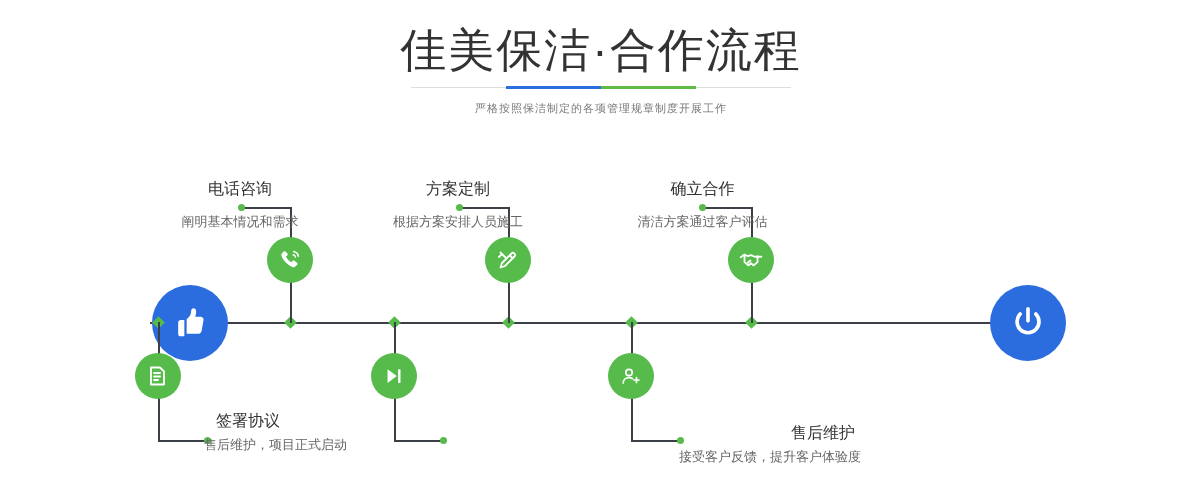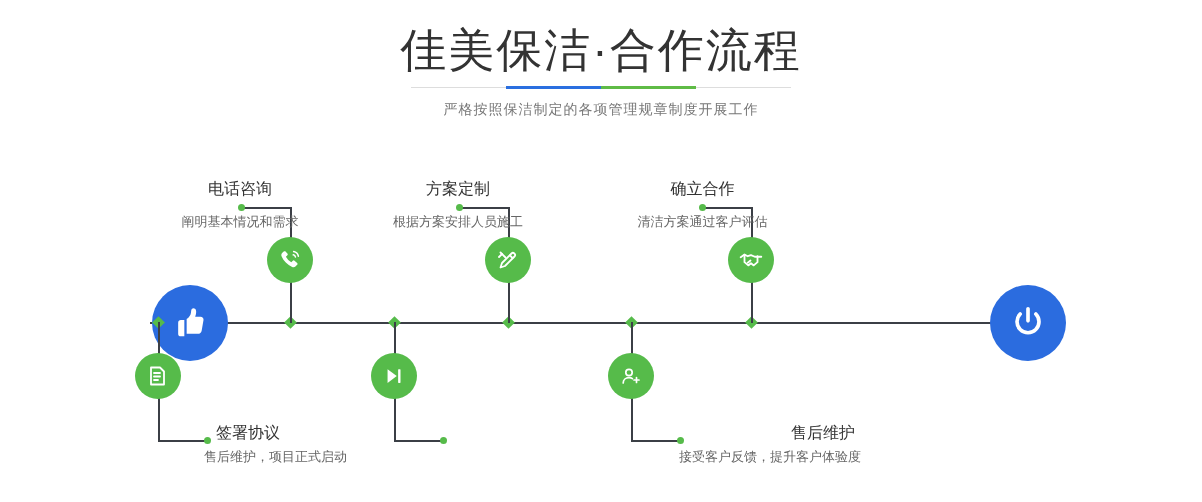--- a/index.html
+++ b/index.html
@@ -60,21 +60,21 @@
   .rule-green {
     position: absolute;
     left: 190px;
     top: 0;
     width: 95px;
     height: 3px;
     background: #5fbb46;
   }
   .subtitle {
     margin: 12px 0 0 0;
-    font-size: 14px;
+    font-size: 11px;
     color: #777777;
     letter-spacing: 1px;
   }
 
   
   .flow {
     position: absolute;
     left: 0;
     top: 150px;
     width: 1202px;
@@ -221,21 +221,21 @@
           <path d="M15.4 4.2c2.2.4 3.9 2.1 4.3 4.3" stroke="#ffffff" stroke-width="1.4" fill="none" stroke-linecap="round"></path>
           <path d="M15 7.2c1 .2 1.8 1 2 2" stroke="#ffffff" stroke-width="1.4" fill="none" stroke-linecap="round"></path>
         </svg>
       </span>
     </div>
 
     <div class="diamond" style="left:154px;"></div>
     <div class="vline" style="left:158px; top:172px; height:120px;"></div>
     <div class="hline" style="left:158px; top:290px; width:50px;"></div>
     <div class="dot" style="left:204px; top:287px;"></div>
-    <div class="label bottom" style="left:190px; top:272px; width:230px; text-align:left;">
+    <div class="label bottom" style="left:190px; top:260px; width:230px; text-align:left;">
       <div class="lab-title" style="text-align:left; padding-left:26px;">签署协议</div>
       <div class="lab-desc" style="text-align:left; padding-left:14px;">售后维护，项目正式启动</div>
     </div>
     <div class="node" style="left:135px; top:203px;">
       <span>
         <svg width="24" height="24" viewBox="0 0 24 24" fill="none" stroke="#ffffff" stroke-width="1.8" stroke-linecap="round" stroke-linejoin="round">
           <path d="M5 3.5h9l4 4v13H5z"></path>
           <path d="M8 9h6M8 12.5h6M8 16h4"></path>
         </svg>
       </span>

